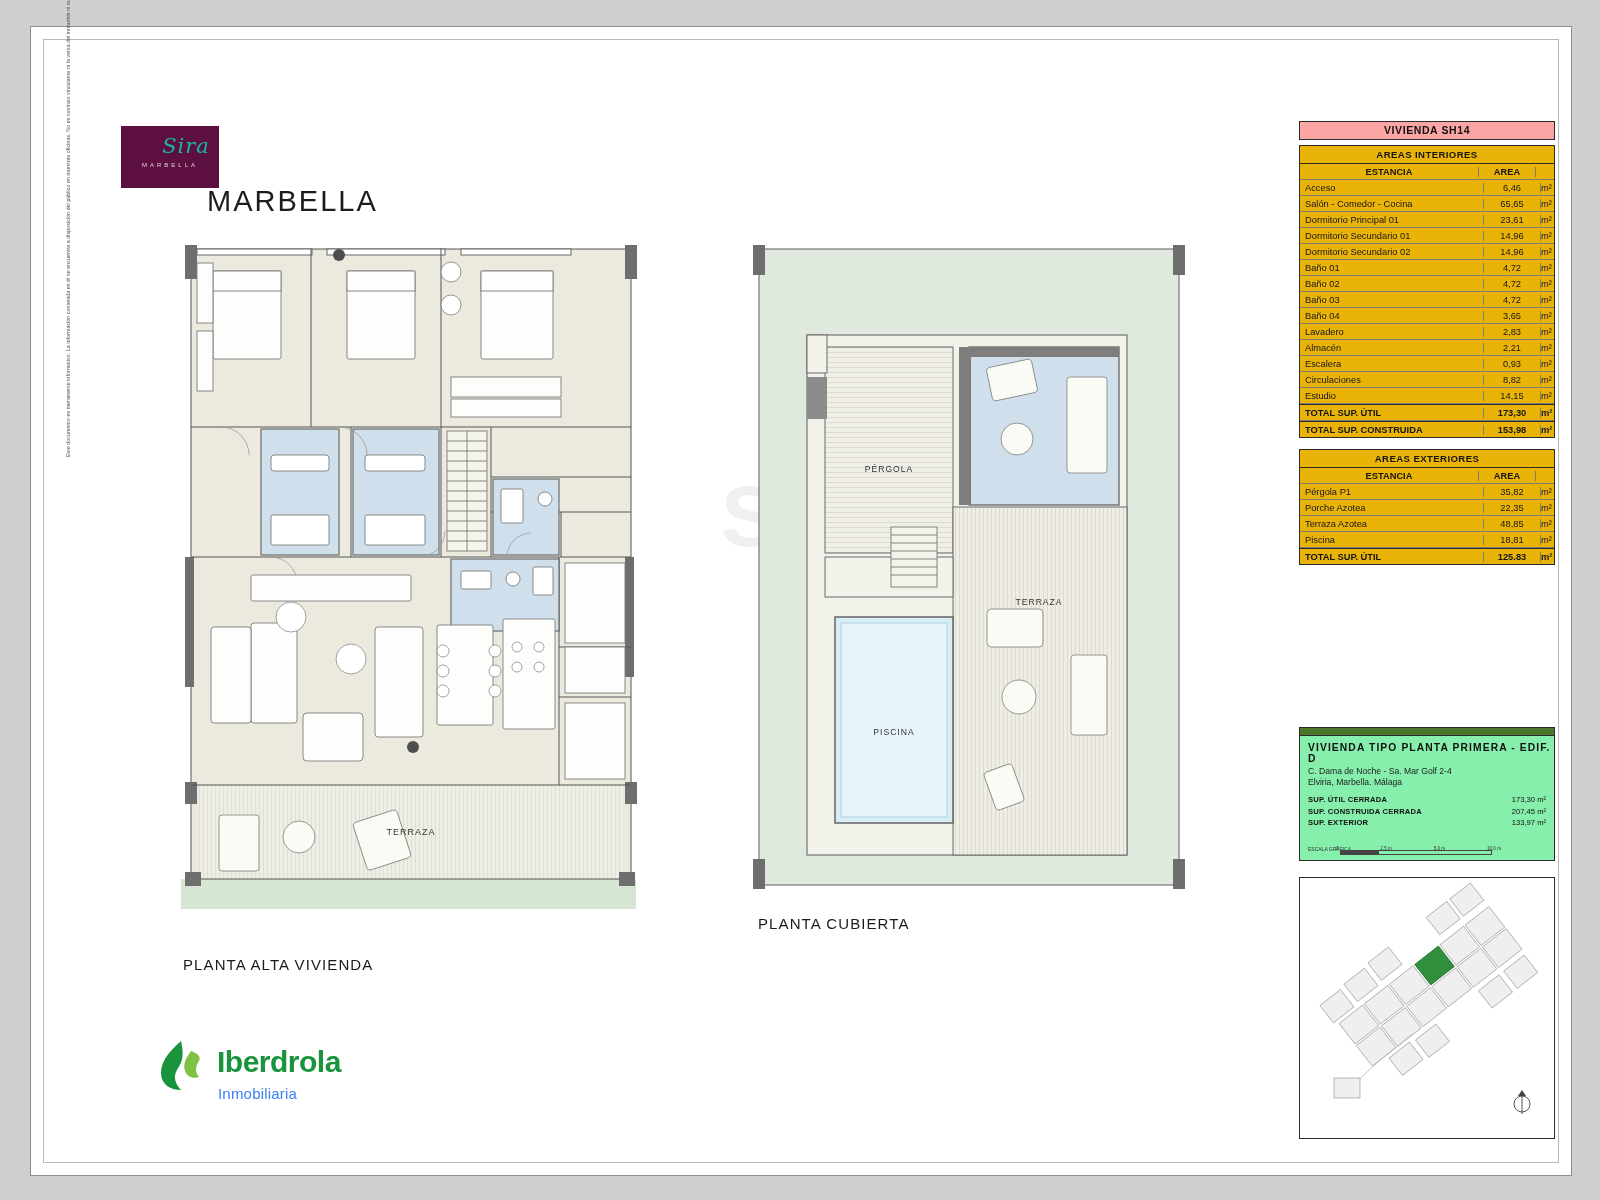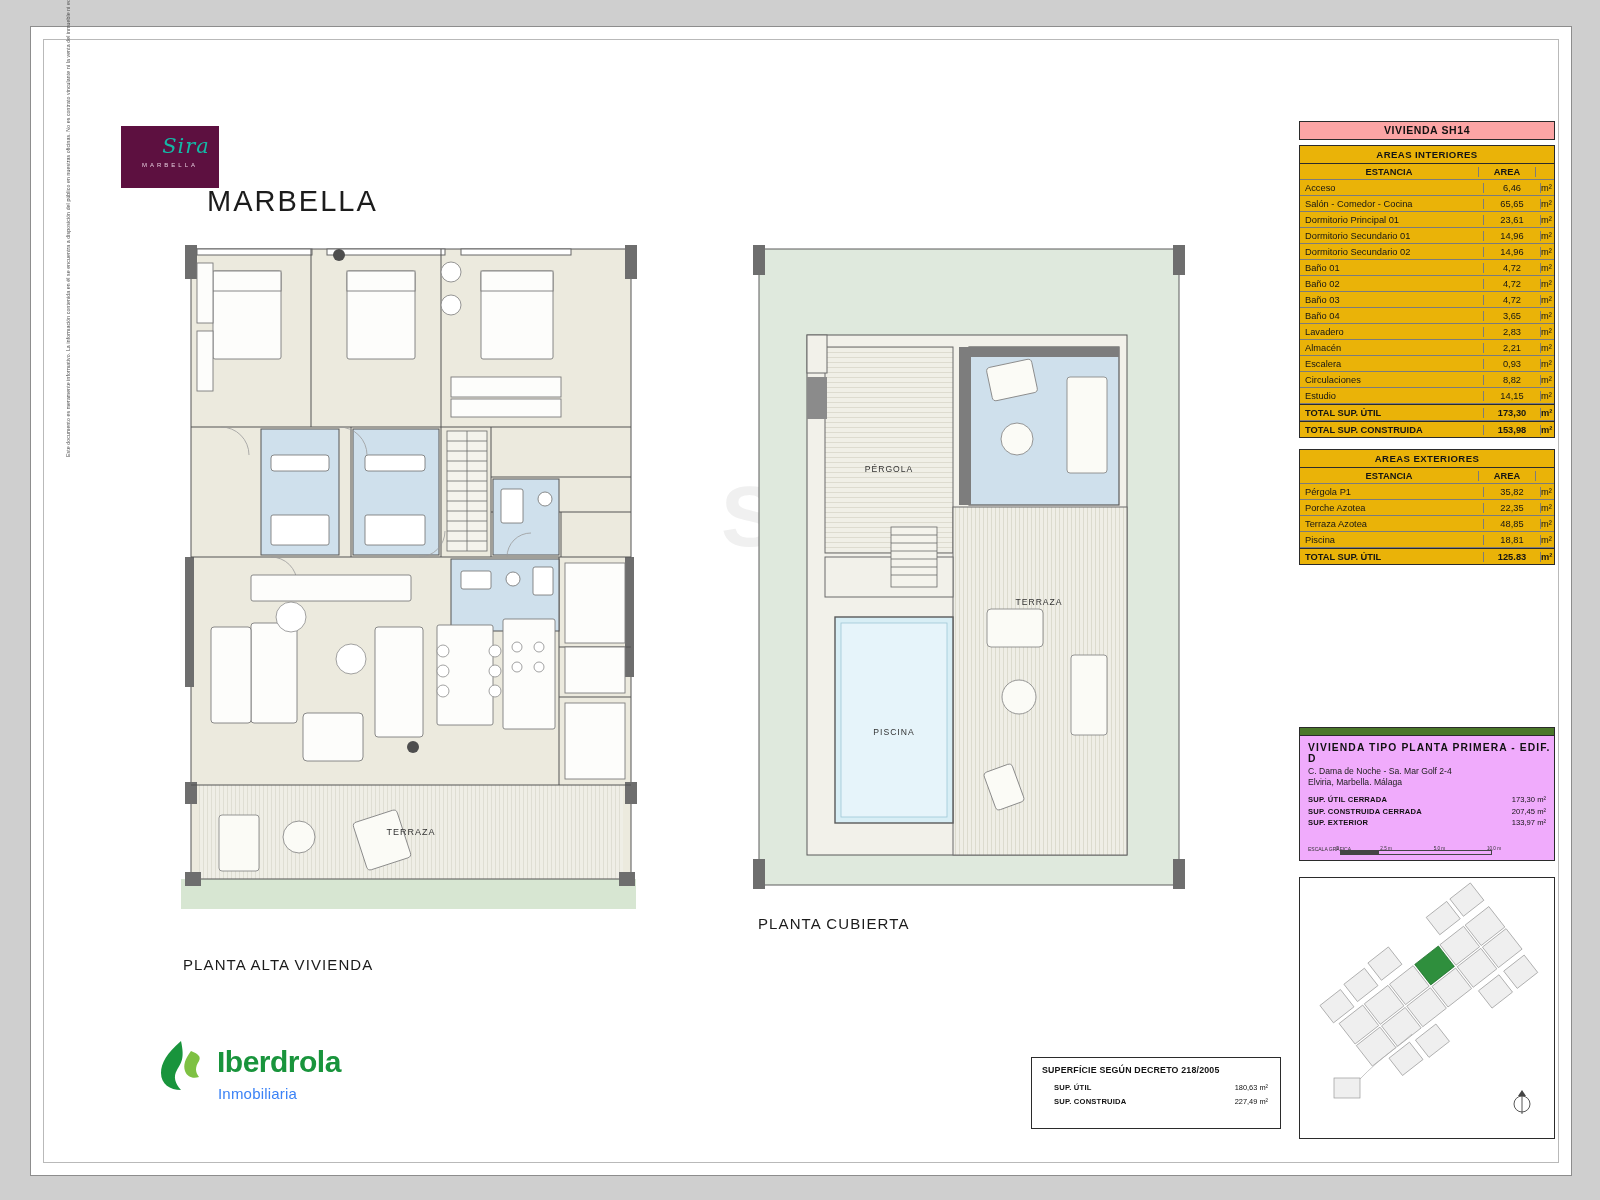--- a/index.html
+++ b/index.html
@@ -53,21 +53,21 @@
   .tbl .sub{justify-content:flex-start;}
   .tbl .sub .c-name{text-align:center;padding-left:0;font-weight:bold;}
   .tbl .sub .c-area{font-weight:bold;}
   .tbl .total{font-weight:bold;border-top:1px solid #2b2b2b;}
   .title-band{
     position:absolute;border:1px solid #2b2b2b;background:#fca5a5;
     text-align:center;font-weight:bold;font-size:10.5px;letter-spacing:.6px;color:#111;
     line-height:17px;height:17px;
   }
   
-  .info-box{position:absolute;border:1px solid #2b2b2b;background:#f0abfc;}
+  .info-box{position:absolute;border:1px solid #2b2b2b;background:#86efac;}
   .info-green{height:7px;background:#4a7729;border-bottom:1px solid #2b2b2b;}
   .info-title{font-size:10.3px;font-weight:bold;letter-spacing:1.1px;color:#111;padding:6px 0 2px 8px;}
   .info-addr{font-size:8.6px;color:#222;padding-left:8px;line-height:11px;}
   .info-row{display:flex;font-size:7.6px;font-weight:bold;color:#111;padding:0 8px;line-height:11.5px;}
   .info-row .k{flex:1;letter-spacing:.2px;}
   .info-row .v{text-align:right;font-weight:normal;}
   .scale-wrap{position:absolute;left:8px;bottom:8px;width:220px;font-size:5px;color:#333;}
   .scale-bar{position:absolute;left:40px;bottom:5px;width:150px;height:3px;border:.6px solid #444;}
   .scale-bar i{position:absolute;top:0;height:3px;background:#444;width:25%;}
   .scale-ticks{position:absolute;left:36px;bottom:9px;width:165px;display:flex;justify-content:space-between;font-size:4.6px;color:#333;}
@@ -520,31 +520,20 @@
         <rect x="34" y="200" width="26" height="20"></rect>
       </g>
       <g class="north-rose" transform="translate(222,218)">
         <circle cx="0" cy="8" r="8" fill="none" stroke="#444" stroke-width="0.9"></circle>
         <path d="M0 -4 L0 18" stroke="#444" stroke-width="0.9"></path>
         <path d="M-4 0 L0 -6 L4 0 Z" fill="#444"></path>
       </g>
     </svg>
   </div>
 
-  <div class="decreto" style="left:1000px;top:1030px;width:248px;height:70px;">
-    <div class="d-title">SUPERFÍCIE SEGÚN DECRETO 218/2005</div>
-    <div class="d-row">
-      <span class="k">SUP. ÚTIL</span>
-      <span class="v">180,63 m²</span>
-    </div>
-    <div class="d-row">
-      <span class="k">SUP. CONSTRUIDA</span>
-      <span class="v">227,49 m²</span>
-    </div>
-  </div>
 
   <div class="iber">
     <svg width="56" height="56" viewBox="0 0 56 56">
       <path d="M26 4 C12 16 6 26 6 36 C6 47 15 53 26 53 C20 46 18 40 22 33 C26 26 30 22 26 4 Z" fill="#19943c"></path>
       <path d="M36 14 C30 22 28 28 30 34 C32 40 38 42 44 40 C40 35 40 30 44 24 C46 20 44 17 36 14 Z" fill="#7ec143"></path>
     </svg>
     <div class="iber-name">Iberdrola</div>
     <div class="iber-sub">Inmobiliaria</div>
   </div>
 </div>

